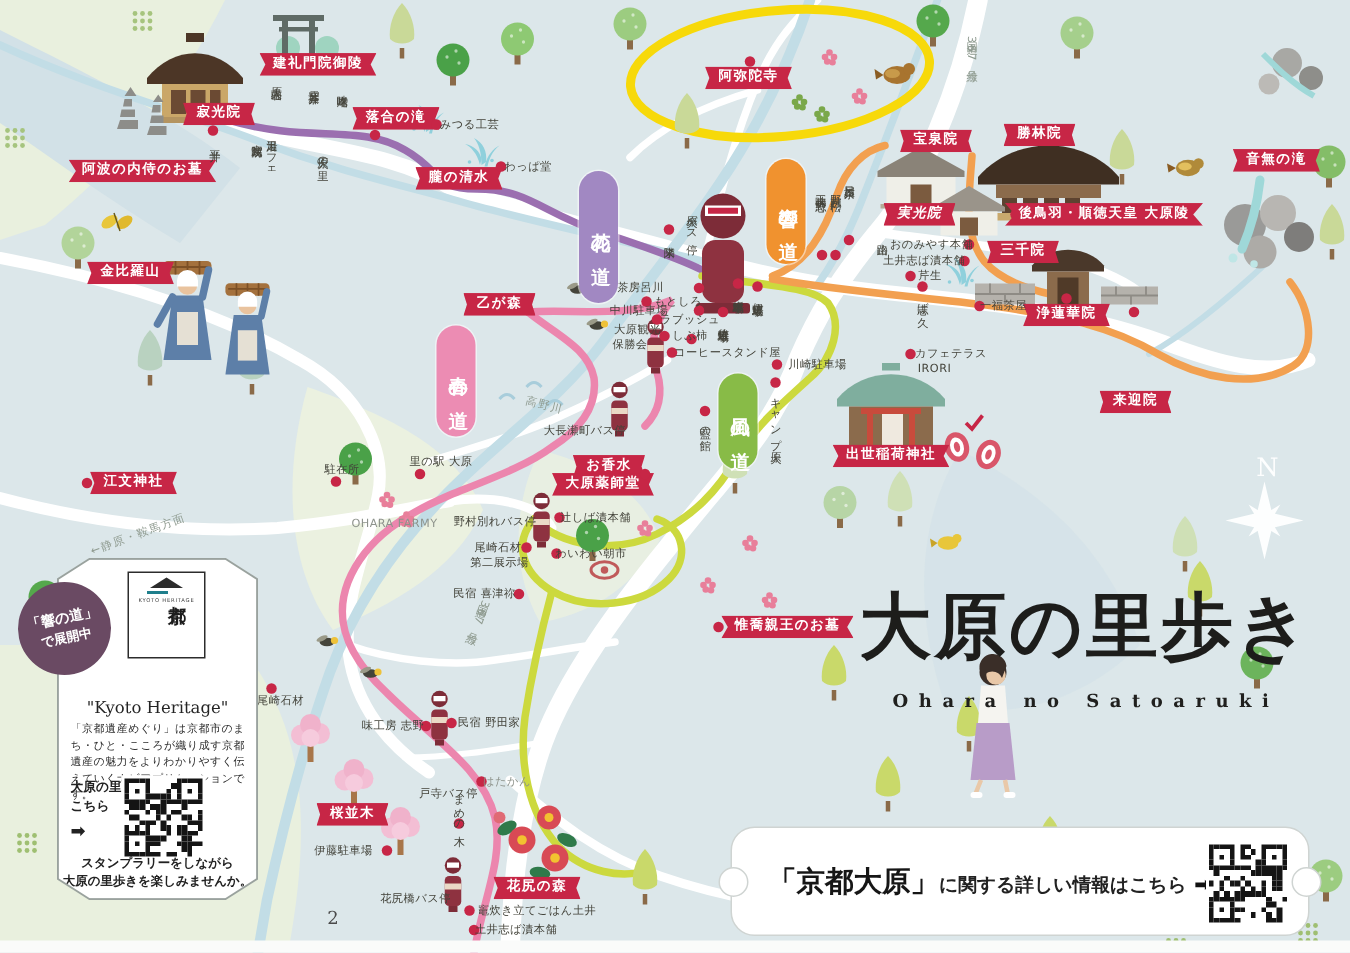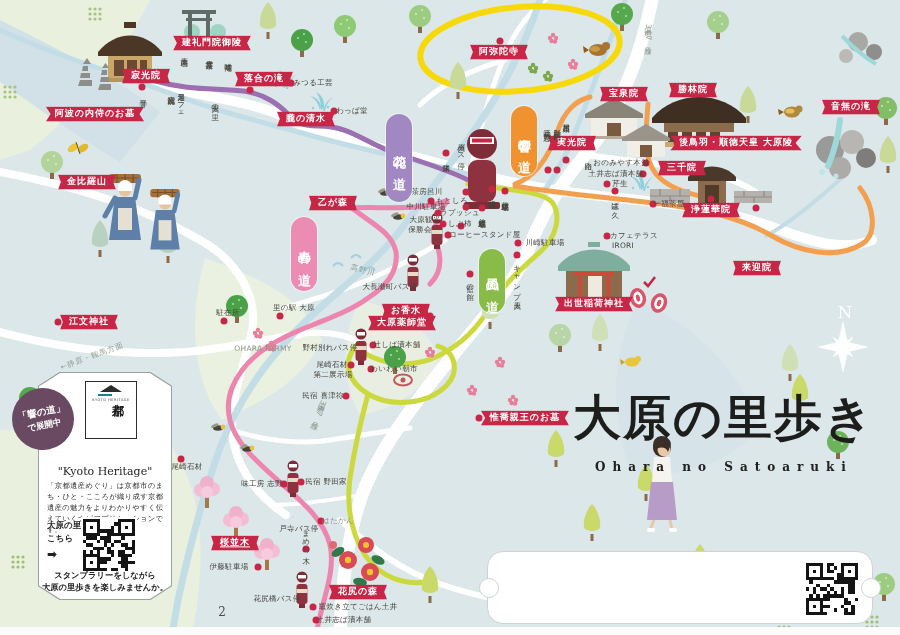--- a/index.html
+++ b/index.html
@@ -448,33 +448,33 @@
 <div id="overlay">
       <div class="banner" style="left: 212px; top: 43px;">建礼門院御陵</div>
       <div class="banner" style="left: 146px; top: 76px;">寂光院</div>
       <div class="banner" style="left: 95px; top: 97px; margin-top: 17px;">阿波の内侍のお墓</div>
       <div class="banner" style="left: 264px; top: 79px;">落合の滝</div>
       <div class="banner" style="left: 306px; top: 119px;">朧の清水</div>
       <div class="banner" style="left: 499px; top: 52px;">阿弥陀寺</div>
       <div class="banner" style="left: 624px; top: 94px;">宝泉院</div>
       <div class="banner" style="left: 693px; top: 90px;">勝林院</div>
       <div class="banner" style="left: 851px; top: 107px;">音無の滝</div>
-      <div class="banner" style="left: 572px; top: 143px;">実光院</div>
+      <div class="banner" style="left: 613px; top: 143px; font-style: italic;">実光院</div>
       <div class="banner" style="left: 736px; top: 143px;">後鳥羽・順徳天皇 大原陵</div>
       <div class="banner" style="left: 682px; top: 168px;">三千院</div>
       <div class="banner" style="left: 711px; top: 210px;">浄蓮華院</div>
       <div class="banner" style="left: 757px; top: 220px; margin-top: 48px;">来迎院</div>
       <div class="banner" style="left: 87px; top: 182px;">金比羅山</div>
       <div class="banner" style="left: 333px; top: 203px;">乙が森</div>
       <div class="banner" style="left: 89px; top: 322px;">江文神社</div>
       <div class="banner" style="left: 406px; top: 311px;">お香水</div>
       <div class="banner" style="left: 402px; top: 323px;">大原薬師堂</div>
       <div class="banner" style="left: 594px; top: 304px;">出世稲荷神社</div>
       <div class="banner" style="left: 525px; top: 418px;">惟喬親王のお墓</div>
-      <div class="banner" style="left: 235px; top: 543px; text-decoration: underline;">桜並木</div>
+      <div class="banner" style="left: 235px; top: 543px;">桜並木</div>
       <div class="banner" style="left: 358px; top: 592px;">花尻の森</div>
       <div class="reddot" style="left: 142px; top: 87px;"></div>
       <div class="reddot" style="left: 291px; top: 83px;"></div>
       <div class="reddot" style="left: 334px; top: 111px;"></div>
       <div class="reddot" style="left: 250px; top: 90px;"></div>
       <div class="reddot" style="left: 500px; top: 41px;"></div>
       <div class="reddot" style="left: 677px; top: 143px;"></div>
       <div class="reddot" style="left: 711px; top: 199px;"></div>
       <div class="reddot" style="left: 756px; top: 208px;"></div>
       <div class="reddot" style="left: 58px; top: 322px;"></div>
@@ -595,20 +595,24 @@
   <div id="main-title">大原の里歩き</div>
   <div id="sub-title">Ohara no Satoaruki</div>
 </div>
 
 <div id="compass-n">N</div>
 <div class="pageno" style="left:222px;top:612px;">2</div>
 <div class="pageno" style="left:680px;top:612px;">3</div>
 
 <div id="info-box">
   <div id="info-text">
+    <div class="info-line1">
+      <span class="info-quote">「京都大原」</span><span class="info-rest">に関する詳しい情報はこちら</span>
+      <span class="info-arrow">➡</span>
+    </div>
   </div>
   <div id="info-qr" class="qr" style="width:52px;height:52px;">
         <i style="grid-area: 1 / 1;"></i>
         <i style="grid-area: 1 / 2;"></i>
         <i style="grid-area: 1 / 3;"></i>
         <i style="grid-area: 1 / 4;"></i>
         <i style="grid-area: 1 / 5;"></i>
         <i style="grid-area: 1 / 7;"></i>
         <i style="grid-area: 1 / 8;"></i>
         <i style="grid-area: 1 / 11;"></i>

